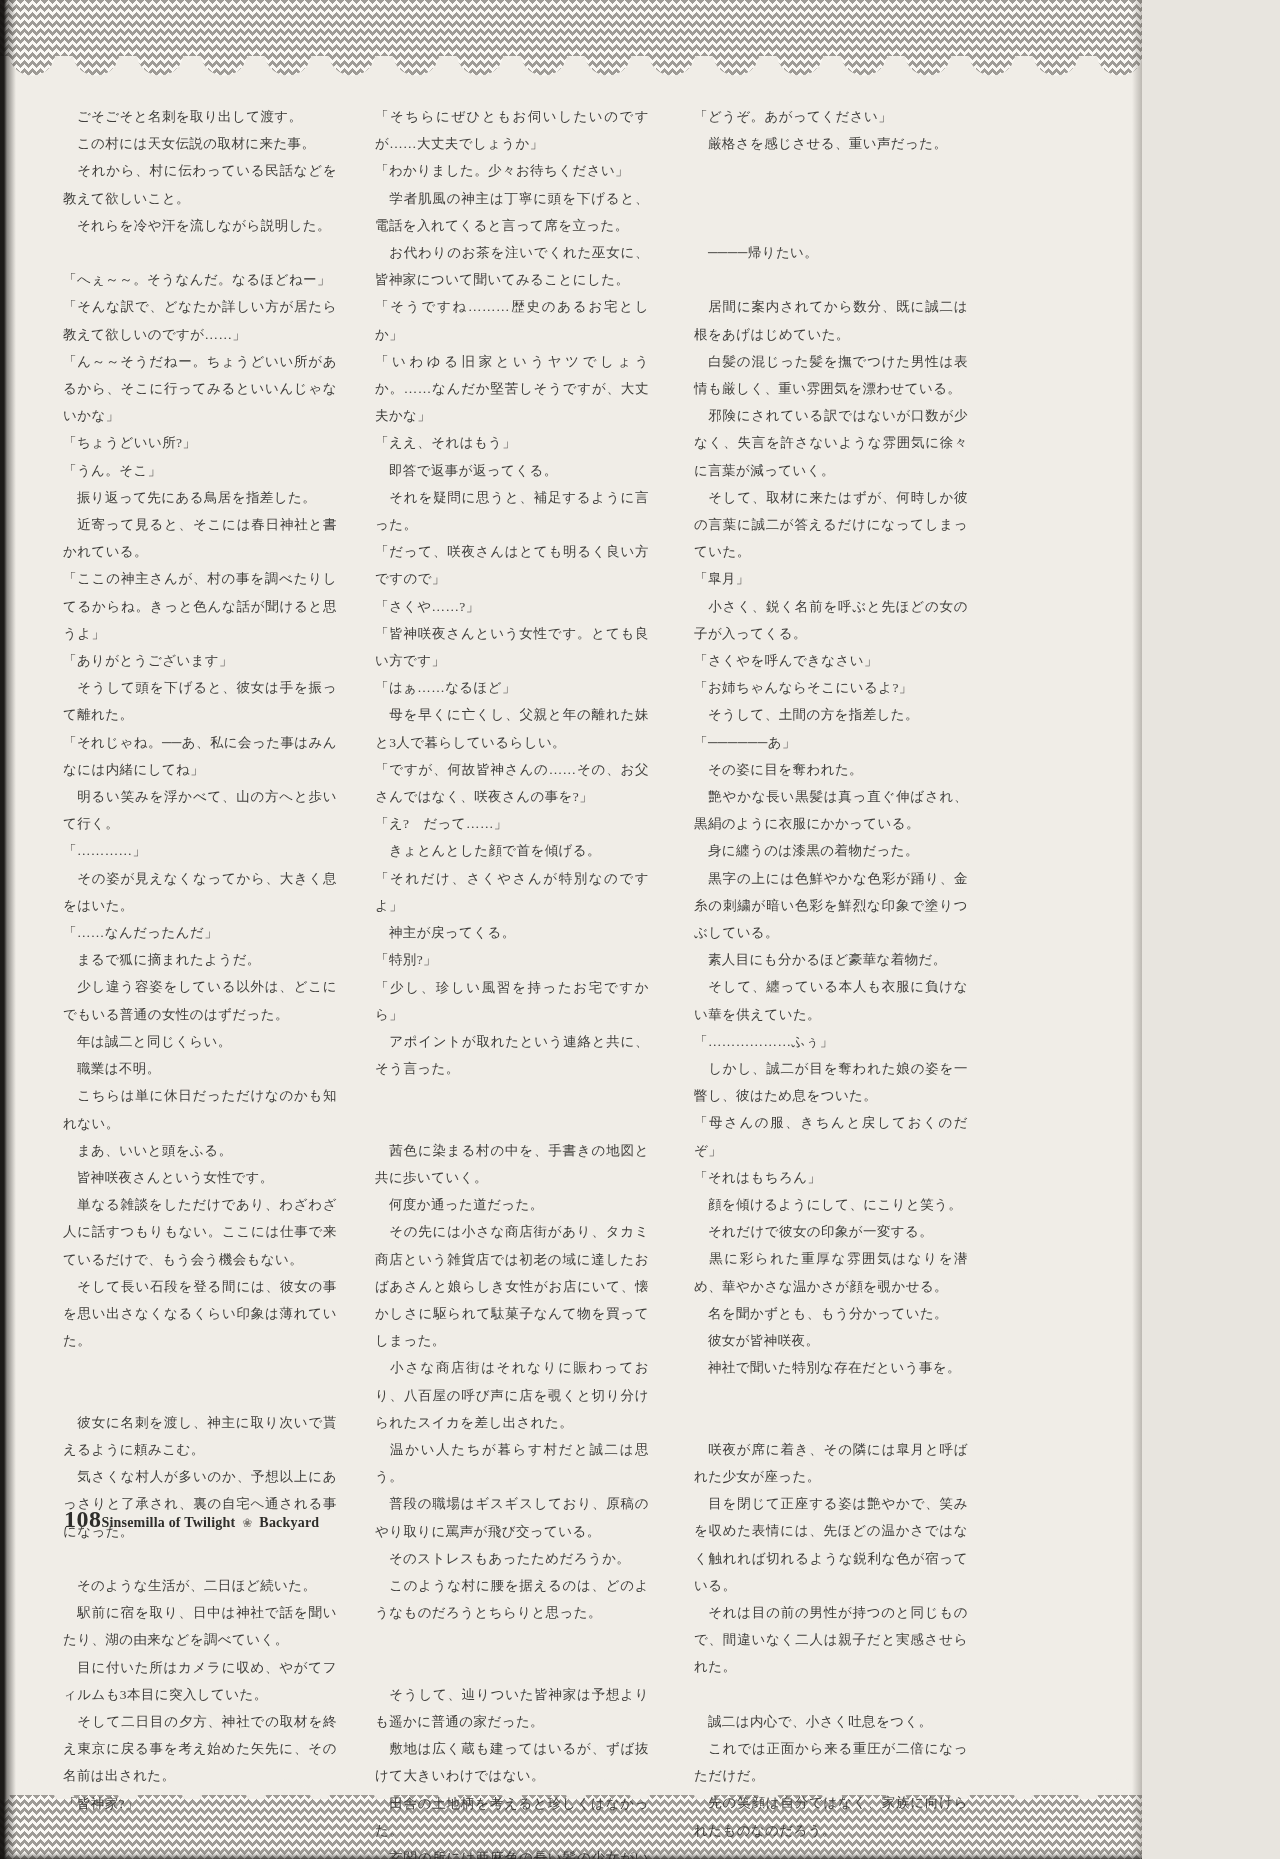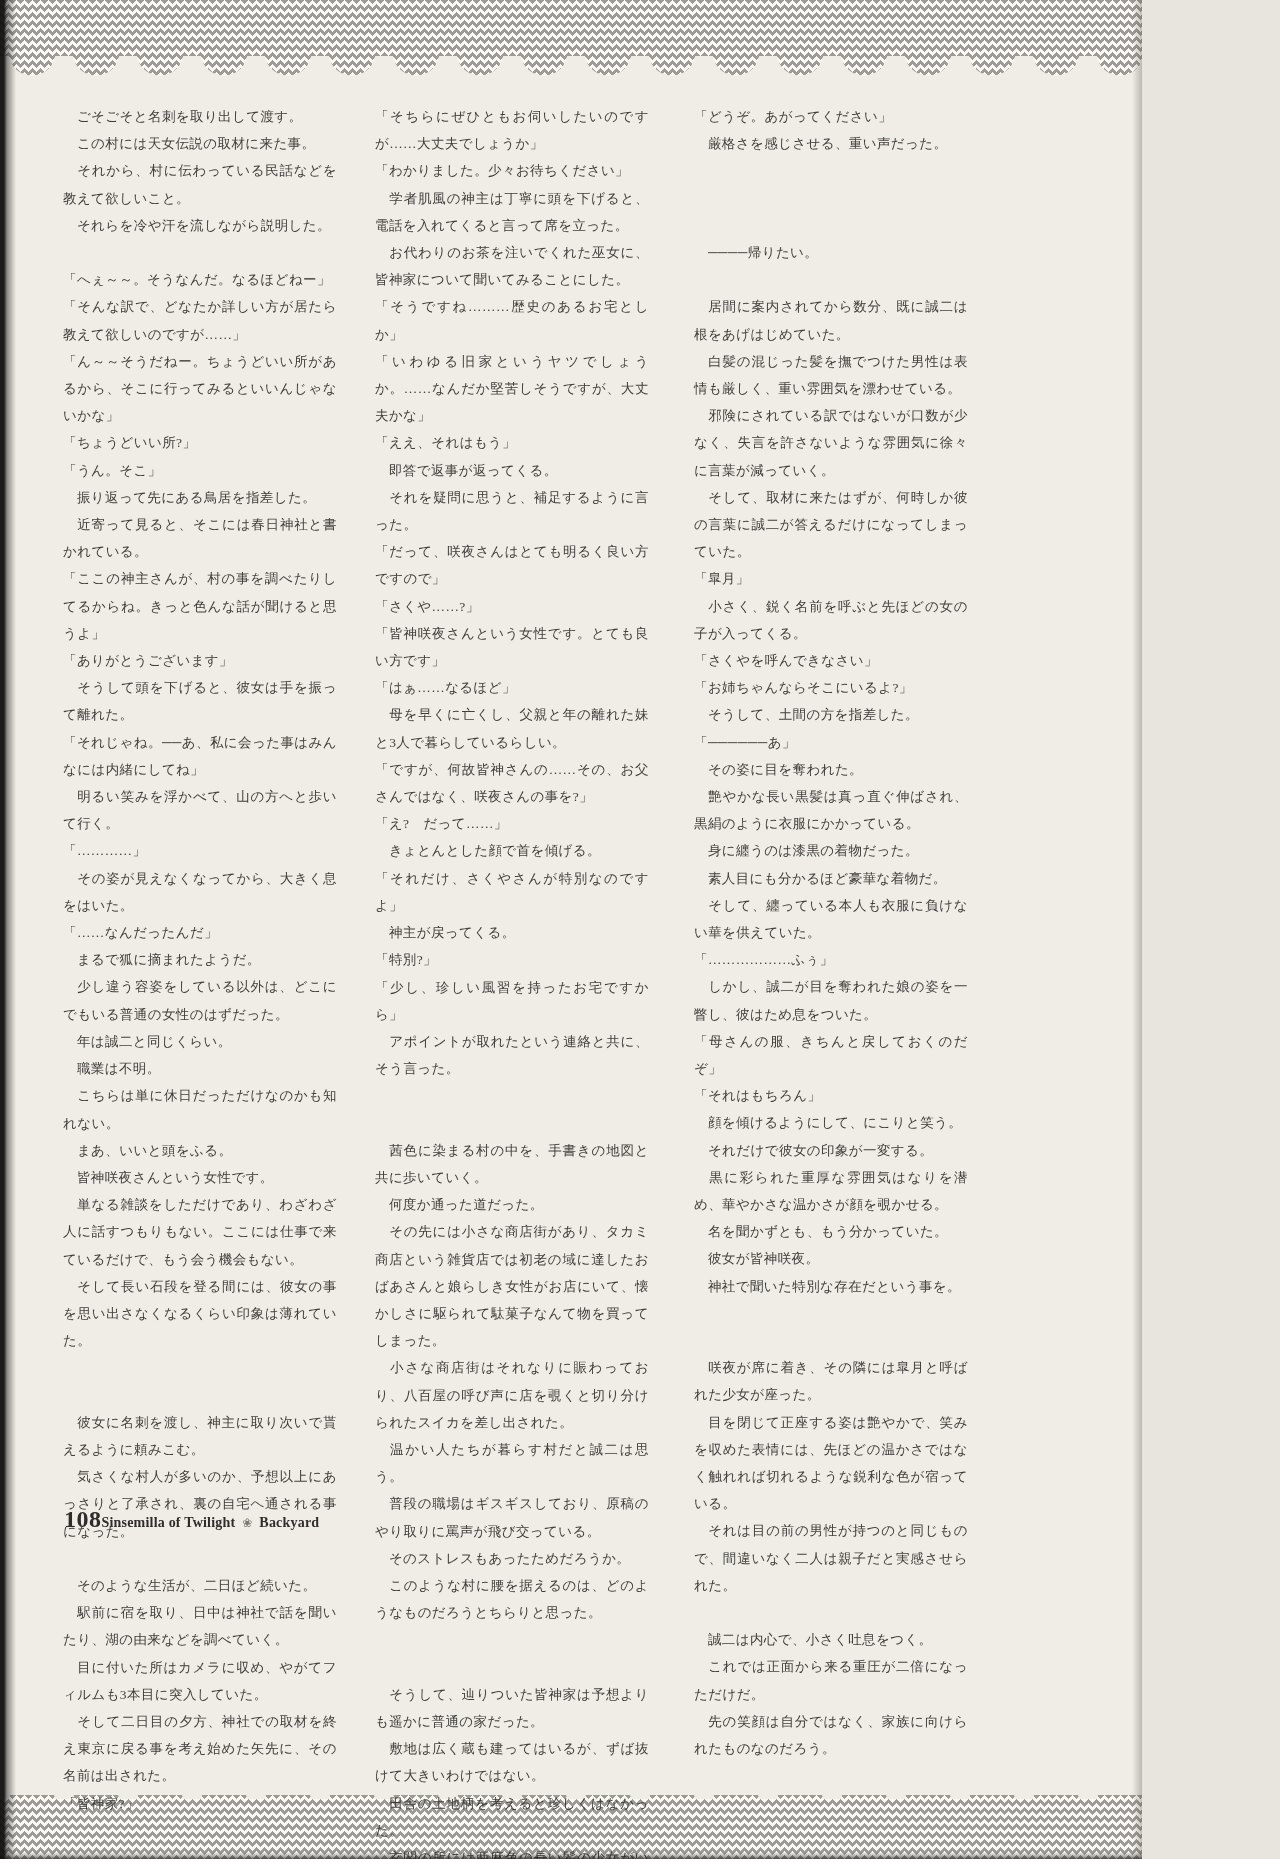--- a/index.html
+++ b/index.html
@@ -186,20 +186,21 @@
       <p>　そして、取材に来たはずが、何時しか彼の言葉に誠二が答えるだけになってしまっていた。</p>
       <p>「皐月」</p>
       <p>　小さく、鋭く名前を呼ぶと先ほどの女の子が入ってくる。</p>
       <p>「さくやを呼んできなさい」</p>
       <p>「お姉ちゃんならそこにいるよ?」</p>
       <p>　そうして、土間の方を指差した。</p>
       <p>「──────あ」</p>
       <p>　その姿に目を奪われた。</p>
       <p>　艶やかな長い黒髪は真っ直ぐ伸ばされ、黒絹のように衣服にかかっている。</p>
       <p>　身に纏うのは漆黒の着物だった。</p>
+      <p>　黒字の上には色鮮やかな色彩が踊り、金糸の刺繍が暗い色彩を鮮烈な印象で塗りつぶしている。</p>
       <p>　素人目にも分かるほど豪華な着物だ。</p>
       <p>　そして、纏っている本人も衣服に負けない華を供えていた。</p>
       <p>「………………ふぅ」</p>
       <p>　しかし、誠二が目を奪われた娘の姿を一瞥し、彼はため息をついた。</p>
       <p>「母さんの服、きちんと戻しておくのだぞ」</p>
       <p>「それはもちろん」</p>
       <p>　顔を傾けるようにして、にこりと笑う。</p>
       <p>　それだけで彼女の印象が一変する。</p>
       <p>　黒に彩られた重厚な雰囲気はなりを潜め、華やかさな温かさが顔を覗かせる。</p>
       <p>　名を聞かずとも、もう分かっていた。</p>

